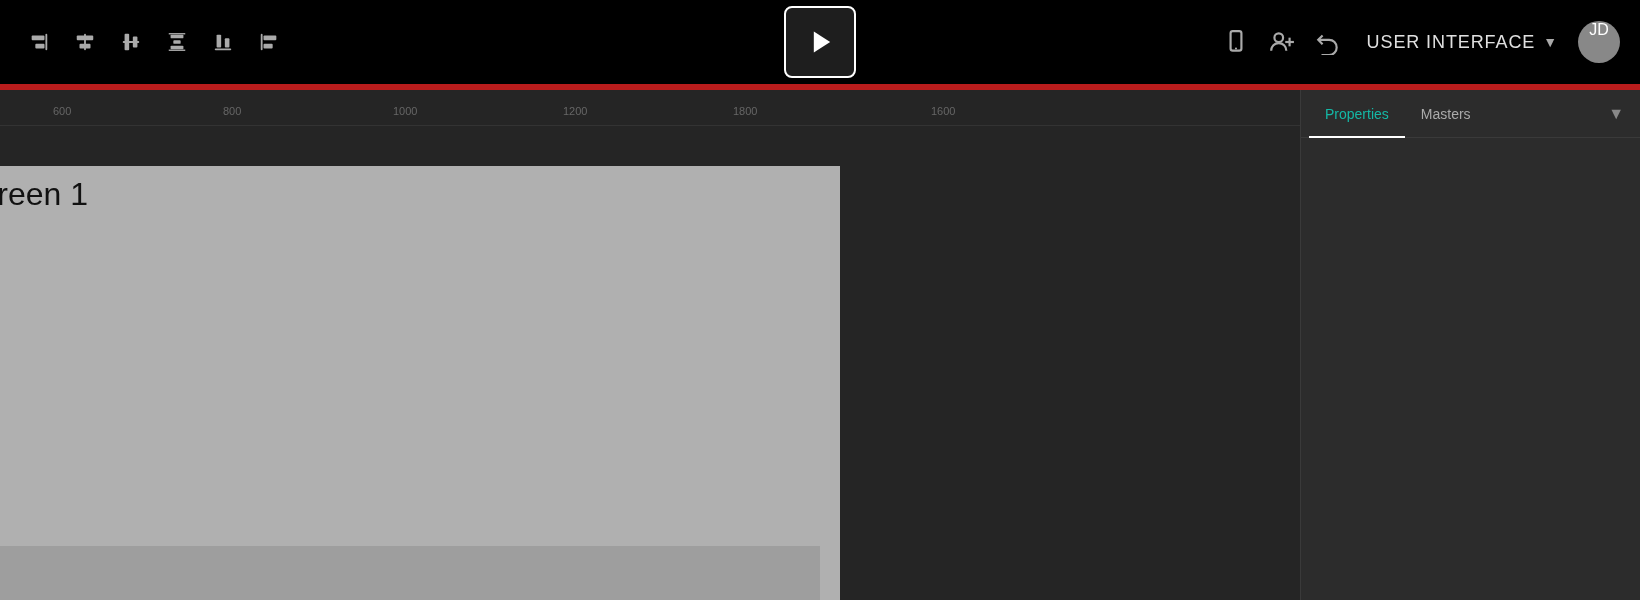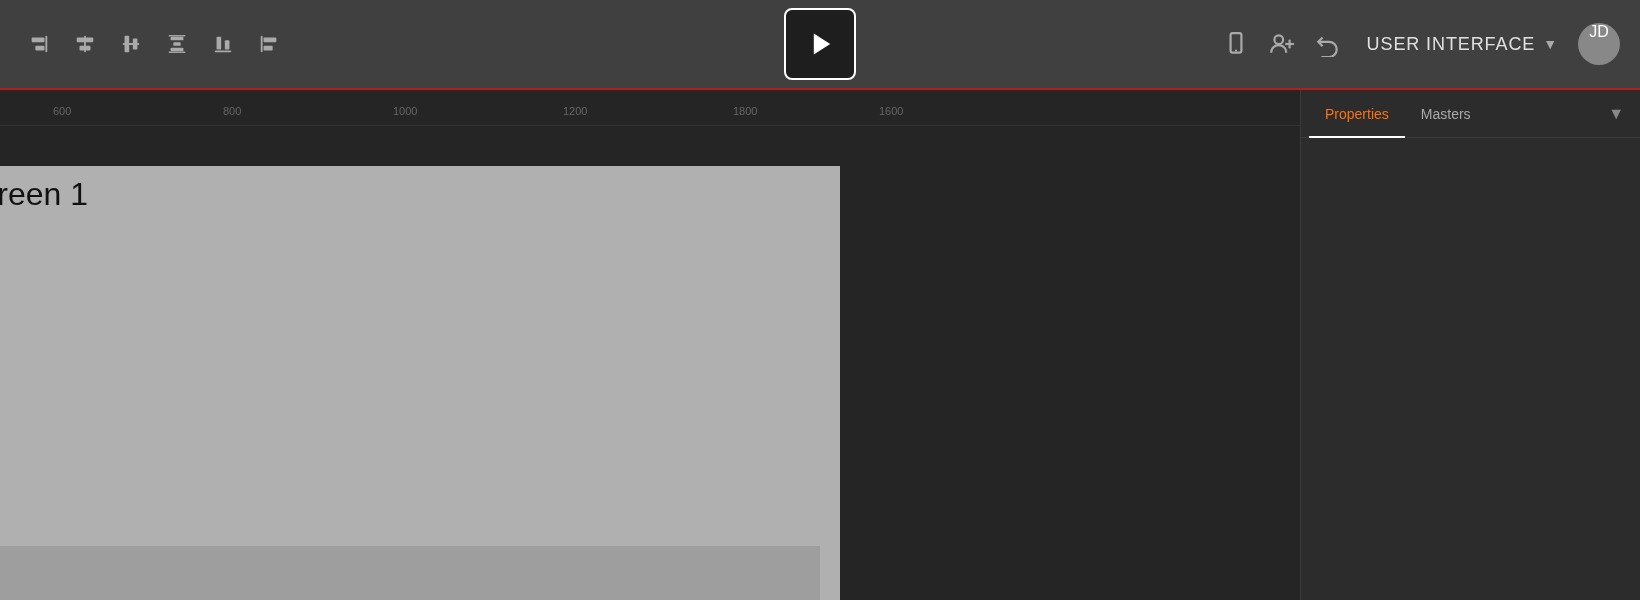--- a/index.html
+++ b/index.html
@@ -9,25 +9,25 @@
       overflow: hidden;
       background: #1a1a1a;
       font-family: -apple-system, BlinkMacSystemFont, 'Segoe UI', sans-serif;
       display: flex;
       flex-direction: column;
     }
 
     
     .toolbar {
       height: 90px;
-      background: #404040;
+      background: #000000;
       display: flex;
       align-items: center;
       padding: 0 20px;
-      border-bottom: 2px solid #b91c1c;
+      border-bottom: 6px solid #b91c1c;
       position: relative;
     }
 
     .toolbar-left {
       display: flex;
       align-items: center;
       gap: 8px;
       flex: 1;
     }
 
@@ -242,21 +242,21 @@
       height: 48px;
       display: flex;
       align-items: center;
       color: #aaa;
       font-size: 14px;
       cursor: pointer;
       position: relative;
     }
 
     .panel-tab.active {
-      color: #f97316;
+      color: #14b8a6;
     }
 
     .panel-tab.active::after {
       content: '';
       position: absolute;
       bottom: 0;
       left: 0;
       right: 0;
       height: 2px;
       background: #fff;
@@ -384,21 +384,21 @@
           <span class="label">1000</span>
         </div>
         <div class="ruler-mark" style="left: 560px;">
           <div class="tick"></div>
           <span class="label">1200</span>
         </div>
         <div class="ruler-mark" style="left: 730px;">
           <div class="tick"></div>
           <span class="label">1800</span>
         </div>
-        <div class="ruler-mark" style="left: 876px;">
+        <div class="ruler-mark" style="left: 928px;">
           <div class="tick"></div>
           <span class="label">1600</span>
         </div>
       </div>
     </div>
 
     <div class="canvas-viewport">
       <div class="screen-frame">
         <span class="screen-label">Screen 1</span>
         <div class="screen-sub"></div>

